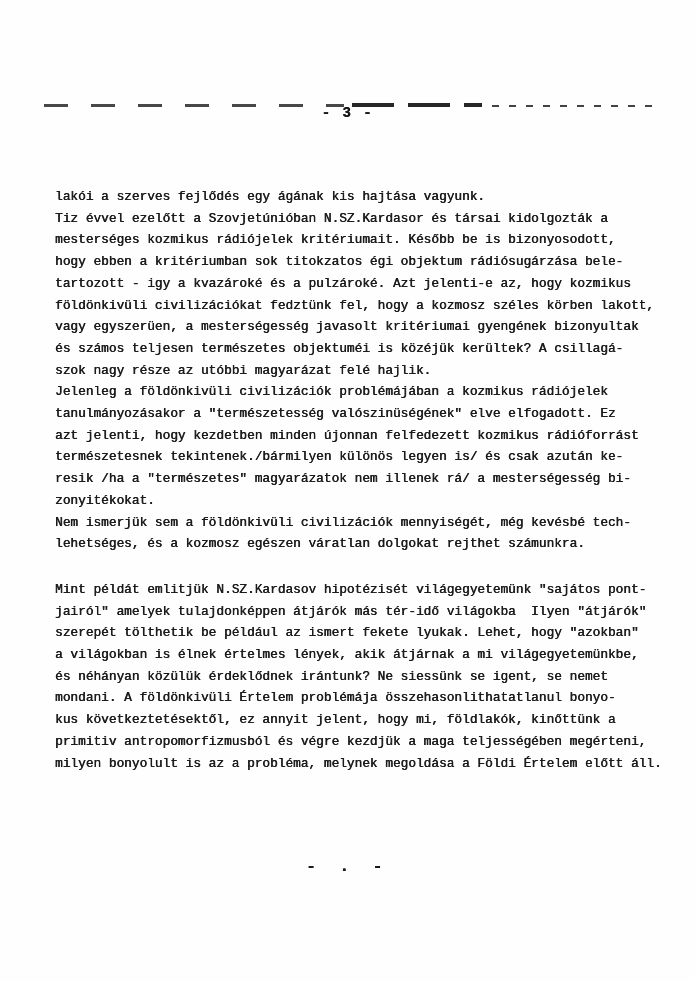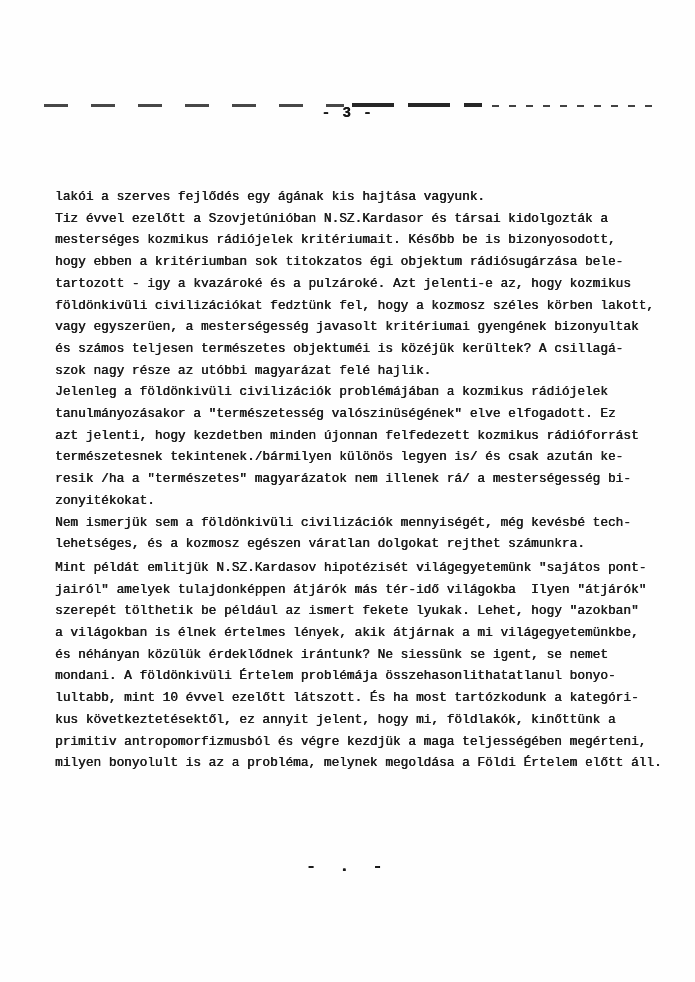--- a/index.html
+++ b/index.html
@@ -47,21 +47,21 @@
   .body-text {
     position: absolute;
     top: 186px;
     left: 55px;
     width: 610px;
   }
   .para {
     margin: 0;
   }
   .para.spaced {
-    margin-top: 2px;
+    margin-top: 24px;
   }
   .line {
     white-space: pre;
     font-size: 12.8px;
     line-height: 21.7px;
     font-weight: 400;
     text-shadow: 0.45px 0 0 rgba(0,0,0,0.75), 0 0 0.5px rgba(0,0,0,0.5);
   }
   .end-mark {
     position: absolute;
@@ -120,21 +120,20 @@
       <div class="line">lehetséges, és a kozmosz egészen váratlan dolgokat rejthet számunkra.</div>
     </div>
 
     <div class="para spaced">
       <div class="line">Mint példát emlitjük N.SZ.Kardasov hipotézisét világegyetemünk "sajátos pont-</div>
       <div class="line">jairól" amelyek tulajdonképpen átjárók más tér-idő világokba  Ilyen "átjárók"</div>
       <div class="line">szerepét tölthetik be például az ismert fekete lyukak. Lehet, hogy "azokban"</div>
       <div class="line">a világokban is élnek értelmes lények, akik átjárnak a mi világegyetemünkbe,</div>
       <div class="line">és néhányan közülük érdeklődnek irántunk? Ne siessünk se igent, se nemet</div>
       <div class="line">mondani. A földönkivüli Értelem problémája összehasonlithatatlanul bonyo-</div>
-      <div class="line">lultabb, mint 10 évvel ezelőtt látszott. És ha most tartózkodunk a kategóri-</div>
       <div class="line">kus következtetésektől, ez annyit jelent, hogy mi, földlakók, kinőttünk a</div>
       <div class="line">primitiv antropomorfizmusból és végre kezdjük a maga teljességében megérteni,</div>
       <div class="line">milyen bonyolult is az a probléma, melynek megoldása a Földi Értelem előtt áll.</div>
     </div>
 
   </div>
 
   <div class="end-mark">- . -</div>
 
 </div>

